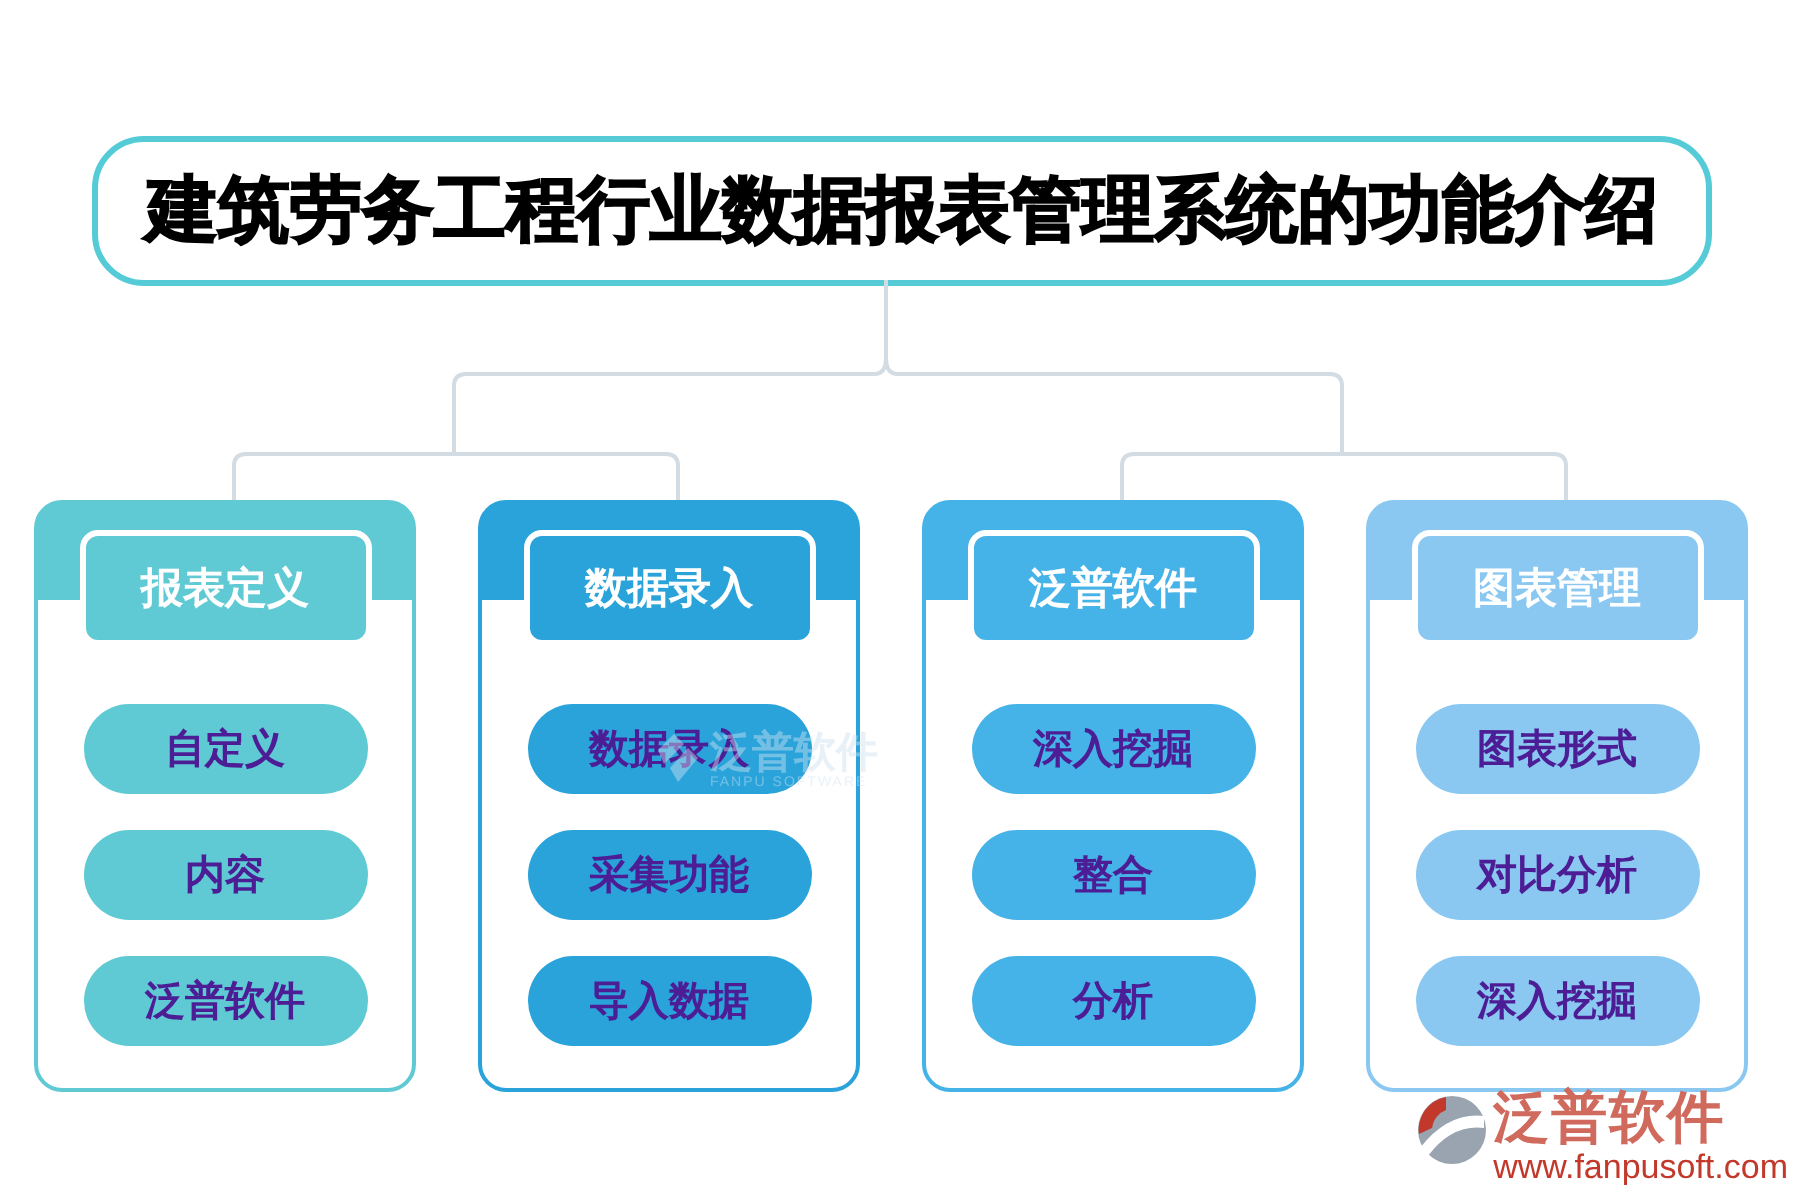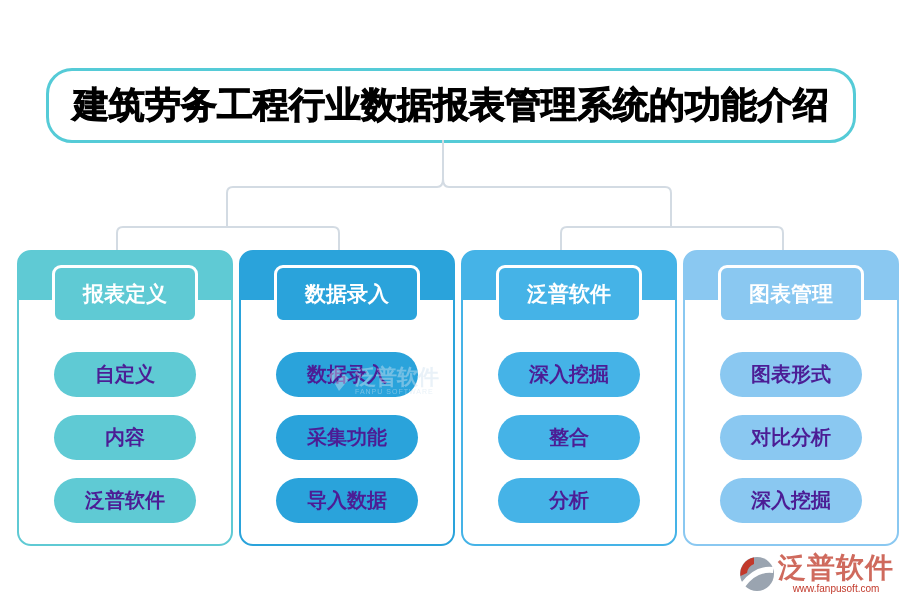--- a/index.html
+++ b/index.html
@@ -18,21 +18,21 @@
   .title-text{
     font-size:36px;font-weight:900;color:var(--title-text);
     letter-spacing:0px;white-space:nowrap;
     -webkit-text-stroke:1px #000;
   }
   
   .connectors{position:absolute;left:0;top:0;}
   .connectors path{fill:none;stroke:var(--connector);stroke-width:2;}
   
   .col{
-    position:absolute;top:250px;width:216px;height:296px;
+    position:absolute;top:250px;width:191px;height:296px;
     background:#ffffff;
     border:2px solid var(--c);
     border-radius:14px;
     box-sizing:border-box;
   }
   .col-band{
     position:absolute;left:-1px;top:-1px;right:-1px;height:49px;
     background:var(--c);
     border-radius:13px 13px 0 0;
   }
@@ -68,21 +68,21 @@
   .brand{
     position:absolute;right:6px;bottom:6px;z-index:4;
     display:flex;align-items:flex-start;
   }
   .brand .b-icon{width:36px;height:36px;margin-right:3px;margin-top:2px;}
   .brand .b-name{
     font-size:28px;font-weight:bold;color:var(--logo-name);line-height:28px;
     letter-spacing:1px;
   }
   .brand .b-url{
-    font-size:10px;color:var(--logo-red);margin-top:1px;text-align:center;
+    font-size:17px;color:var(--logo-red);margin-top:1px;text-align:center;
   }
 </style>
 </head>
 <body>
 
 <div class="title-box">
   <span class="title-text">建筑劳务工程行业数据报表管理系统的功能介绍</span>
 </div>
 
 <svg class="connectors" width="900" height="600" aria-hidden="true">

